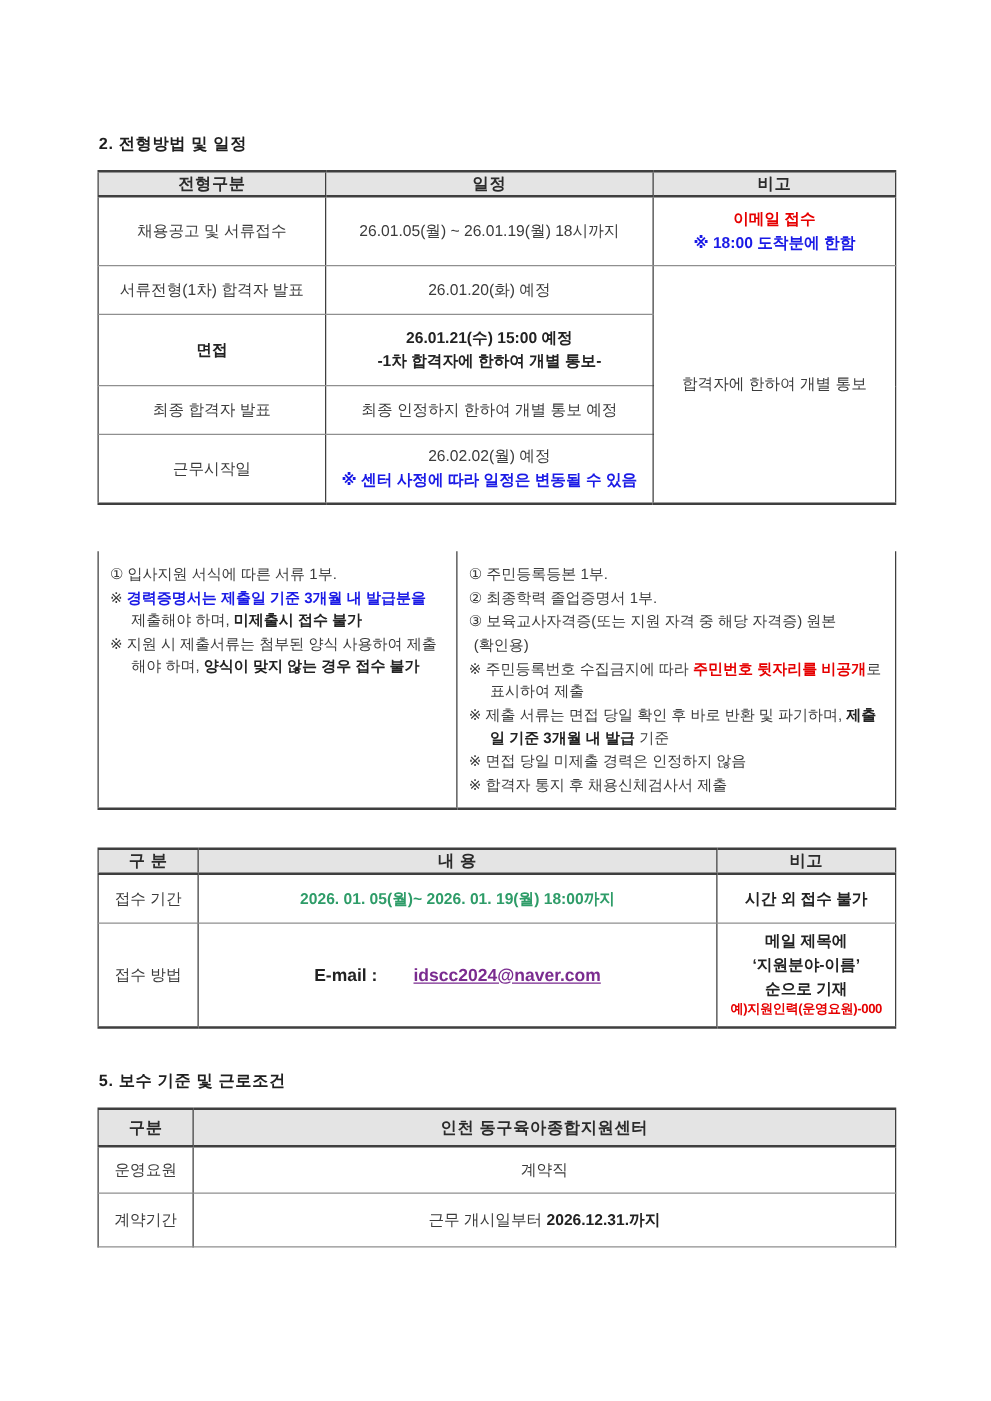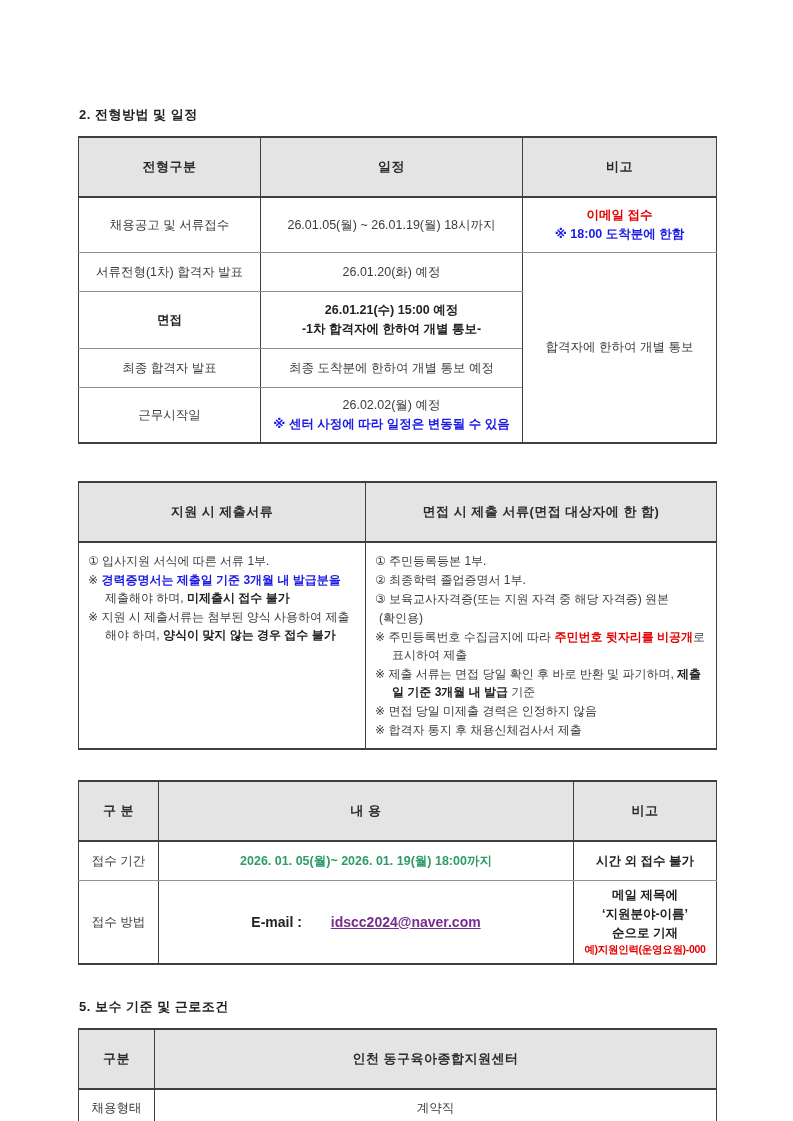--- a/index.html
+++ b/index.html
@@ -1,20 +1,20 @@
 <!DOCTYPE html>
 <html><head>
 <meta charset="utf-8">
 <style>
   html,body{margin:0;padding:0;background:#ffffff;}
   body{width:793px;height:1121px;font-family:"Liberation Sans","DejaVu Sans",sans-serif;color:#3b3b3b;}
   .page{box-sizing:border-box;width:793px;height:1121px;padding:106px 77px 0 78px;background:#ffffff;overflow:hidden;}
   .sec-title{font-size:13px;font-weight:bold;color:#1f1f1f;margin:0 0 12px 1px;letter-spacing:0.5px;}
   table.doc{border-collapse:collapse;width:638px;table-layout:fixed;font-size:12.5px;color:#3b3b3b;}
-  table.doc th{background:#e4e4e4;font-weight:bold;color:#2b2b2b;border-top:2.2px solid #3f3f3f;border-bottom:2.2px solid #3f3f3f;padding:20px 4px;font-size:13px;letter-spacing:0.5px;}
+  table.doc th{background:#e4e4e4;font-weight:bold;color:#2b2b2b;border-top:2.2px solid #3f3f3f;border-bottom:2.2px solid #3f3f3f;padding:0 4px;font-size:13px;letter-spacing:0.5px;}
   table.doc td{border-bottom:1.4px solid #8f8f8f;padding:5px 6px;text-align:center;vertical-align:middle;line-height:1.5;}
   table.doc td,table.doc th{border-left:1.5px solid #3f3f3f;border-right:1.5px solid #3f3f3f;}
   table.doc tr.last td{border-bottom:2.2px solid #3f3f3f;}
   .bold{font-weight:bold;color:#222;}
   .red{color:#e60000;font-weight:bold;}
   .blue{color:#1a1ae6;font-weight:bold;}
   .green{color:#2e9c68;font-weight:bold;}
   .ul{}
   .cell-left{text-align:left !important;vertical-align:top !important;padding:9px 9px !important;font-size:12px;}
   .note{padding-left:17px;text-indent:-17px;margin:0;line-height:1.5;}
@@ -61,42 +61,38 @@
     </tr>
     <tr>
       <td class="bold" style="height:46px">면접</td>
       <td>
         <div class="bold">26.01.21(수) 15:00 예정</div>
         <div class="bold">-1차 합격자에 한하여 개별 통보-</div>
       </td>
     </tr>
     <tr>
       <td style="height:28px">최종 합격자 발표</td>
-      <td>최종 도착분에 한하여 개별 통보 예정</td>
+      <td>최종 인정하지 한하여 개별 통보 예정</td>
     </tr>
     <tr class="last">
       <td style="height:44px">근무시작일</td>
       <td>
         <div>26.02.02(월) 예정</div>
         <div class="blue">※ 센터 사정에 따라 일정은 변동될 수 있음</div>
       </td>
     </tr>
   </tbody>
     </table>
 
   <table class="doc mb-t3">
     <colgroup>
         <col style="width:287px">
         <col style="width:351px">
       </colgroup>
     <tbody>
-        <tr>
-      <th>지원 시 제출서류</th>
-      <th>면접 시 제출 서류(면접 대상자에 한 함)</th>
-    </tr>
     <tr class="last">
       <td class="cell-left" style="height:172px">
         <p class="note">① 입사지원 서식에 따른 서류 1부.</p>
         <p class="note gap-top"><span>※ </span><span class="blue">경력증명서는 제출일 기준 3개월 내 발급분을</span><span> 제출해야 하며, </span><span class="bold ul">미제출시 접수 불가</span></p>
         <p class="note"><span>※ 지원 시 제출서류는 첨부된 양식 사용하여 제출 해야 하며, </span><span class="bold ul">양식이 맞지 않는 경우 접수 불가</span></p>
       </td>
       <td class="cell-left">
         <p class="note">① 주민등록등본 1부.</p>
         <p class="note">② 최종학력 졸업증명서 1부.</p>
         <p class="note">③ 보육교사자격증(또는 지원 자격 중 해당 자격증) 원본</p>
@@ -147,21 +143,21 @@
     <colgroup>
         <col style="width:76px">
         <col style="width:562px">
       </colgroup>
     <tbody>
         <tr>
       <th style="padding:5px 2px">구분</th>
       <th>인천 동구육아종합지원센터</th>
     </tr>
     <tr>
-      <td style="height:26px;padding:5px 2px">채용형태</td>
+      <td style="height:26px;padding:5px 2px">운영요원</td>
       <td>계약직</td>
     </tr>
     <tr>
       <td style="height:32px;padding:5px 2px">계약기간</td>
       <td><span>근무 개시일부터 </span><span class="bold">2026.12.31.까지</span></td>
     </tr>
 
   </tbody>
     </table>
 

